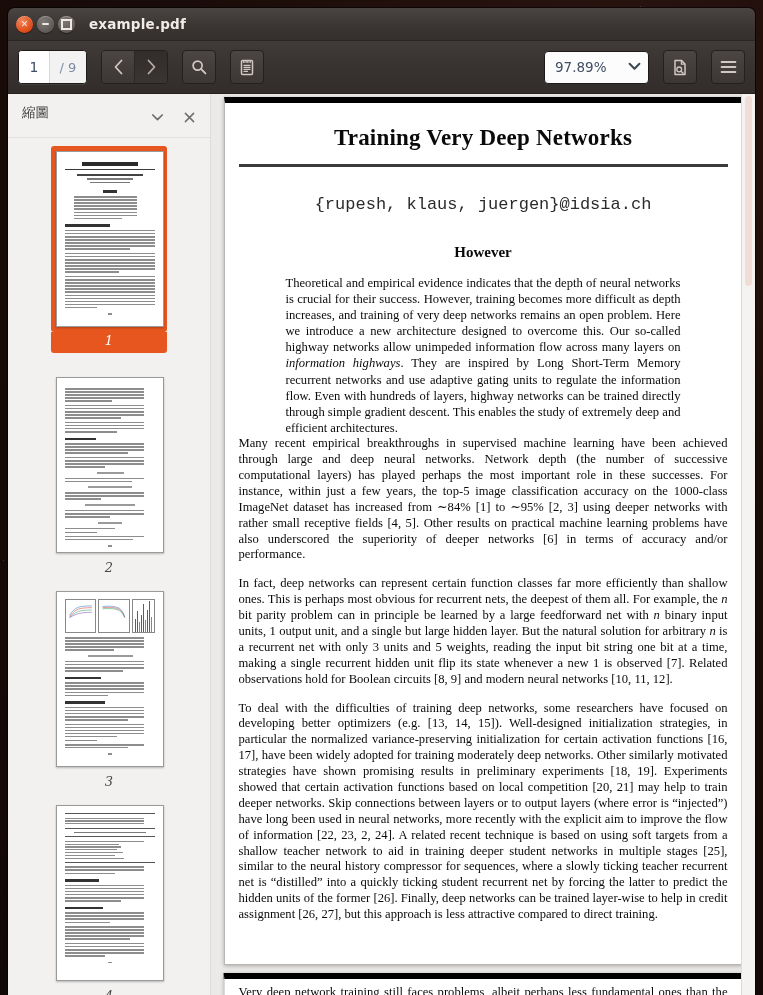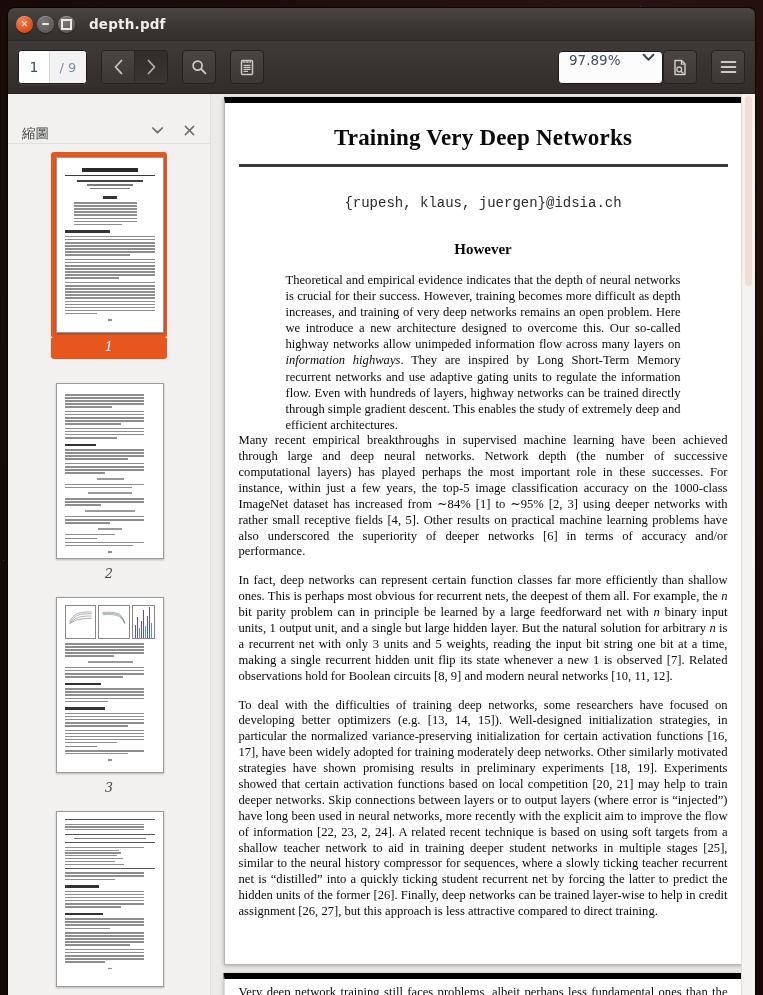--- a/index.html
+++ b/index.html
@@ -106,42 +106,42 @@
     border: 1px solid #242020; border-radius: 4px;
   }
   .tbtn svg { display:block; }
 
   #toolbar-right {
     margin-left: auto; display:flex; align-items:center;
   }
   #zoombox {
     height: 31px; min-width: 86px;
     background: #fcfcfc; border:1px solid #1d1a19; border-radius: 4px;
-    display:flex; align-items:flex-start; justify-content:space-between;
-    padding: 0 7px 0 10px; 
+    display:flex; align-items:center; justify-content:space-between;
+    padding: 0 7px 0 10px; margin-right: 14px;
     cursor: pointer;
   }
   #zoomval { font-size: 13.5px; color: #3f4e63; }
   #zoomcaret { margin-left: 8px; color:#3d4856; font-size: 11px; }
 
   
   #wbody { flex: 1 1 auto; display:flex; min-height:0; background:#f1f1f0; }
 
   
   #sidebar {
     width: 202px; flex: 0 0 202px;
     background: #f2f1f0;
     display:flex; flex-direction:column;
     border-right: 1px solid #dedcda;
     position: relative;
   }
   #sbhead {
     height: 33px; flex:0 0 33px;
-    display:flex; align-items:flex-end;
-    padding: 16px 8px 0 14px;
+    display:flex; align-items:flex-start;
+    padding: 10px 8px 0 14px;
     border-bottom: 1px solid #e2e0de;
     background: #f2f1f0;
   }
   #sbtitle { font-size: 13.5px; color:#3f3f3e; font-family:"DejaVu Sans",sans-serif; }
   #sbhead .sb-ico {
     margin-left: auto; width: 26px; height: 26px;
     display:flex;align-items:center;justify-content:center;
     color:#6f6d6b; cursor:pointer;
   }
   #sbhead .sb-ico.close { margin-left: 6px; }
@@ -238,21 +238,21 @@
     margin: 22px 0 13px; letter-spacing:.2px;
   }
   #titlerule { height:2.5px; background:#3a3a3a; margin: 0 0 28px; }
   #authors {
     text-align:center; font-weight:bold; font-size: 13.3px;
     margin-bottom: 18px;
   }
   #authors span { margin: 0 11px; }
   #affil { text-align:center; font-size: 12.6px; margin-bottom: 1px; }
   #email {
-    text-align:center; font-size: 14px;
+    text-align:center; font-size: 17px;
     font-family: "Liberation Mono", "DejaVu Sans Mono", monospace;
     color:#2b2b2b;
     margin-bottom: 30px;
   }
   #abs-h { text-align:center; font-weight:bold; font-size:15px; margin-bottom: 14px; }
   #abstract {
     margin: 0 47px; font-size: 12.6px; line-height: 1.285;
     text-align: justify;
   }
   #sec1 {
@@ -293,21 +293,21 @@
   <div id="titlebar">
     <div class="wbtn close">
         <span class="gx">✕</span>
       </div>
     <div class="wbtn min">
         <span class="gm"></span>
       </div>
     <div class="wbtn max">
         <span class="gs"></span>
       </div>
-    <div id="wtitle">depth.pdf</div>
+    <div id="wtitle">example.pdf</div>
   </div>
 
   <div id="toolbar">
 
     <div id="pagebox">
       <div id="pagenum">1</div>
       <div id="pagetotal">/ 9</div>
     </div>
 
     <div class="tgroup">

